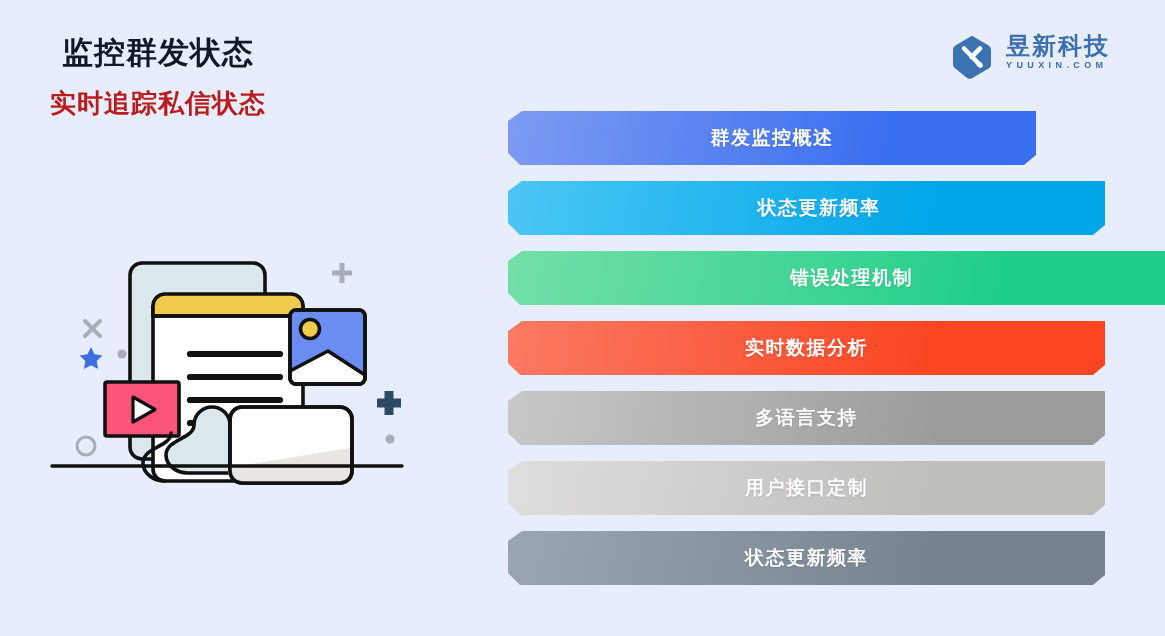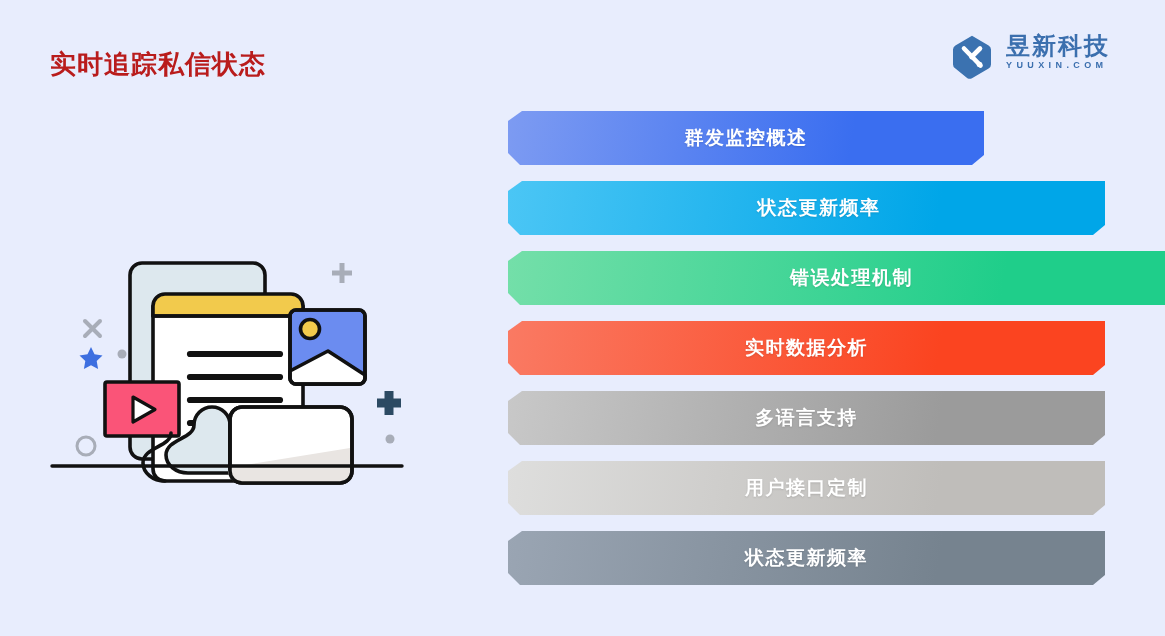--- a/index.html
+++ b/index.html
@@ -110,32 +110,33 @@
   .banner-label {
     font-size: 19px;
     font-weight: bold;
     color: #ffffff;
     letter-spacing: 1.5px;
     text-shadow: 0 1px 2px rgba(0,0,0,0.13);
     white-space: nowrap;
   }
 
   
-  .banner.w0 { width: 476px; }
+  .banner.w0 { width: 528px; }
   .banner.w1 { width: 597px; padding-left: 25px; }
   .banner.w2 { width: 687px; }
   .banner.w3 { width: 597px; }
   .banner.w4 { width: 597px; font-family: Liberation Mono, monospace; }
   .banner.w5 { width: 597px; }
   .banner.w6 { width: 597px; }
 </style>
 </head>
 <body style="background: rgb(232, 237, 253);">
 
 <div class="header-text">
+  <div class="page-title">监控群发状态</div>
   <div class="page-subtitle">实时追踪私信状态</div>
 </div>
 
 <div class="brand">
   <span class="brand-mark">
     <svg viewBox="0 0 46 46" aria-hidden="true">
       <path d="M23 1.8 L39.6 11.4 A5 5 0 0 1 42 15.6 L42 30.4 A5 5 0 0 1 39.6 34.6 L23 44.2 A5 5 0 0 1 18.4 44.2 L6.4 34.6 A5 5 0 0 1 4 30.4 L4 15.6 A5 5 0 0 1 6.4 11.4 Z" fill="#3b72b0"></path>
       <path d="M15 14.5 L31.5 31.5" stroke="#ffffff" stroke-width="4.6" stroke-linecap="round" fill="none"></path>
       <path d="M31 14.5 L22.5 23" stroke="#ffffff" stroke-width="4.6" stroke-linecap="round" fill="none"></path>
       <circle cx="30.5" cy="30.5" r="2.8" fill="#ffffff"></circle>

